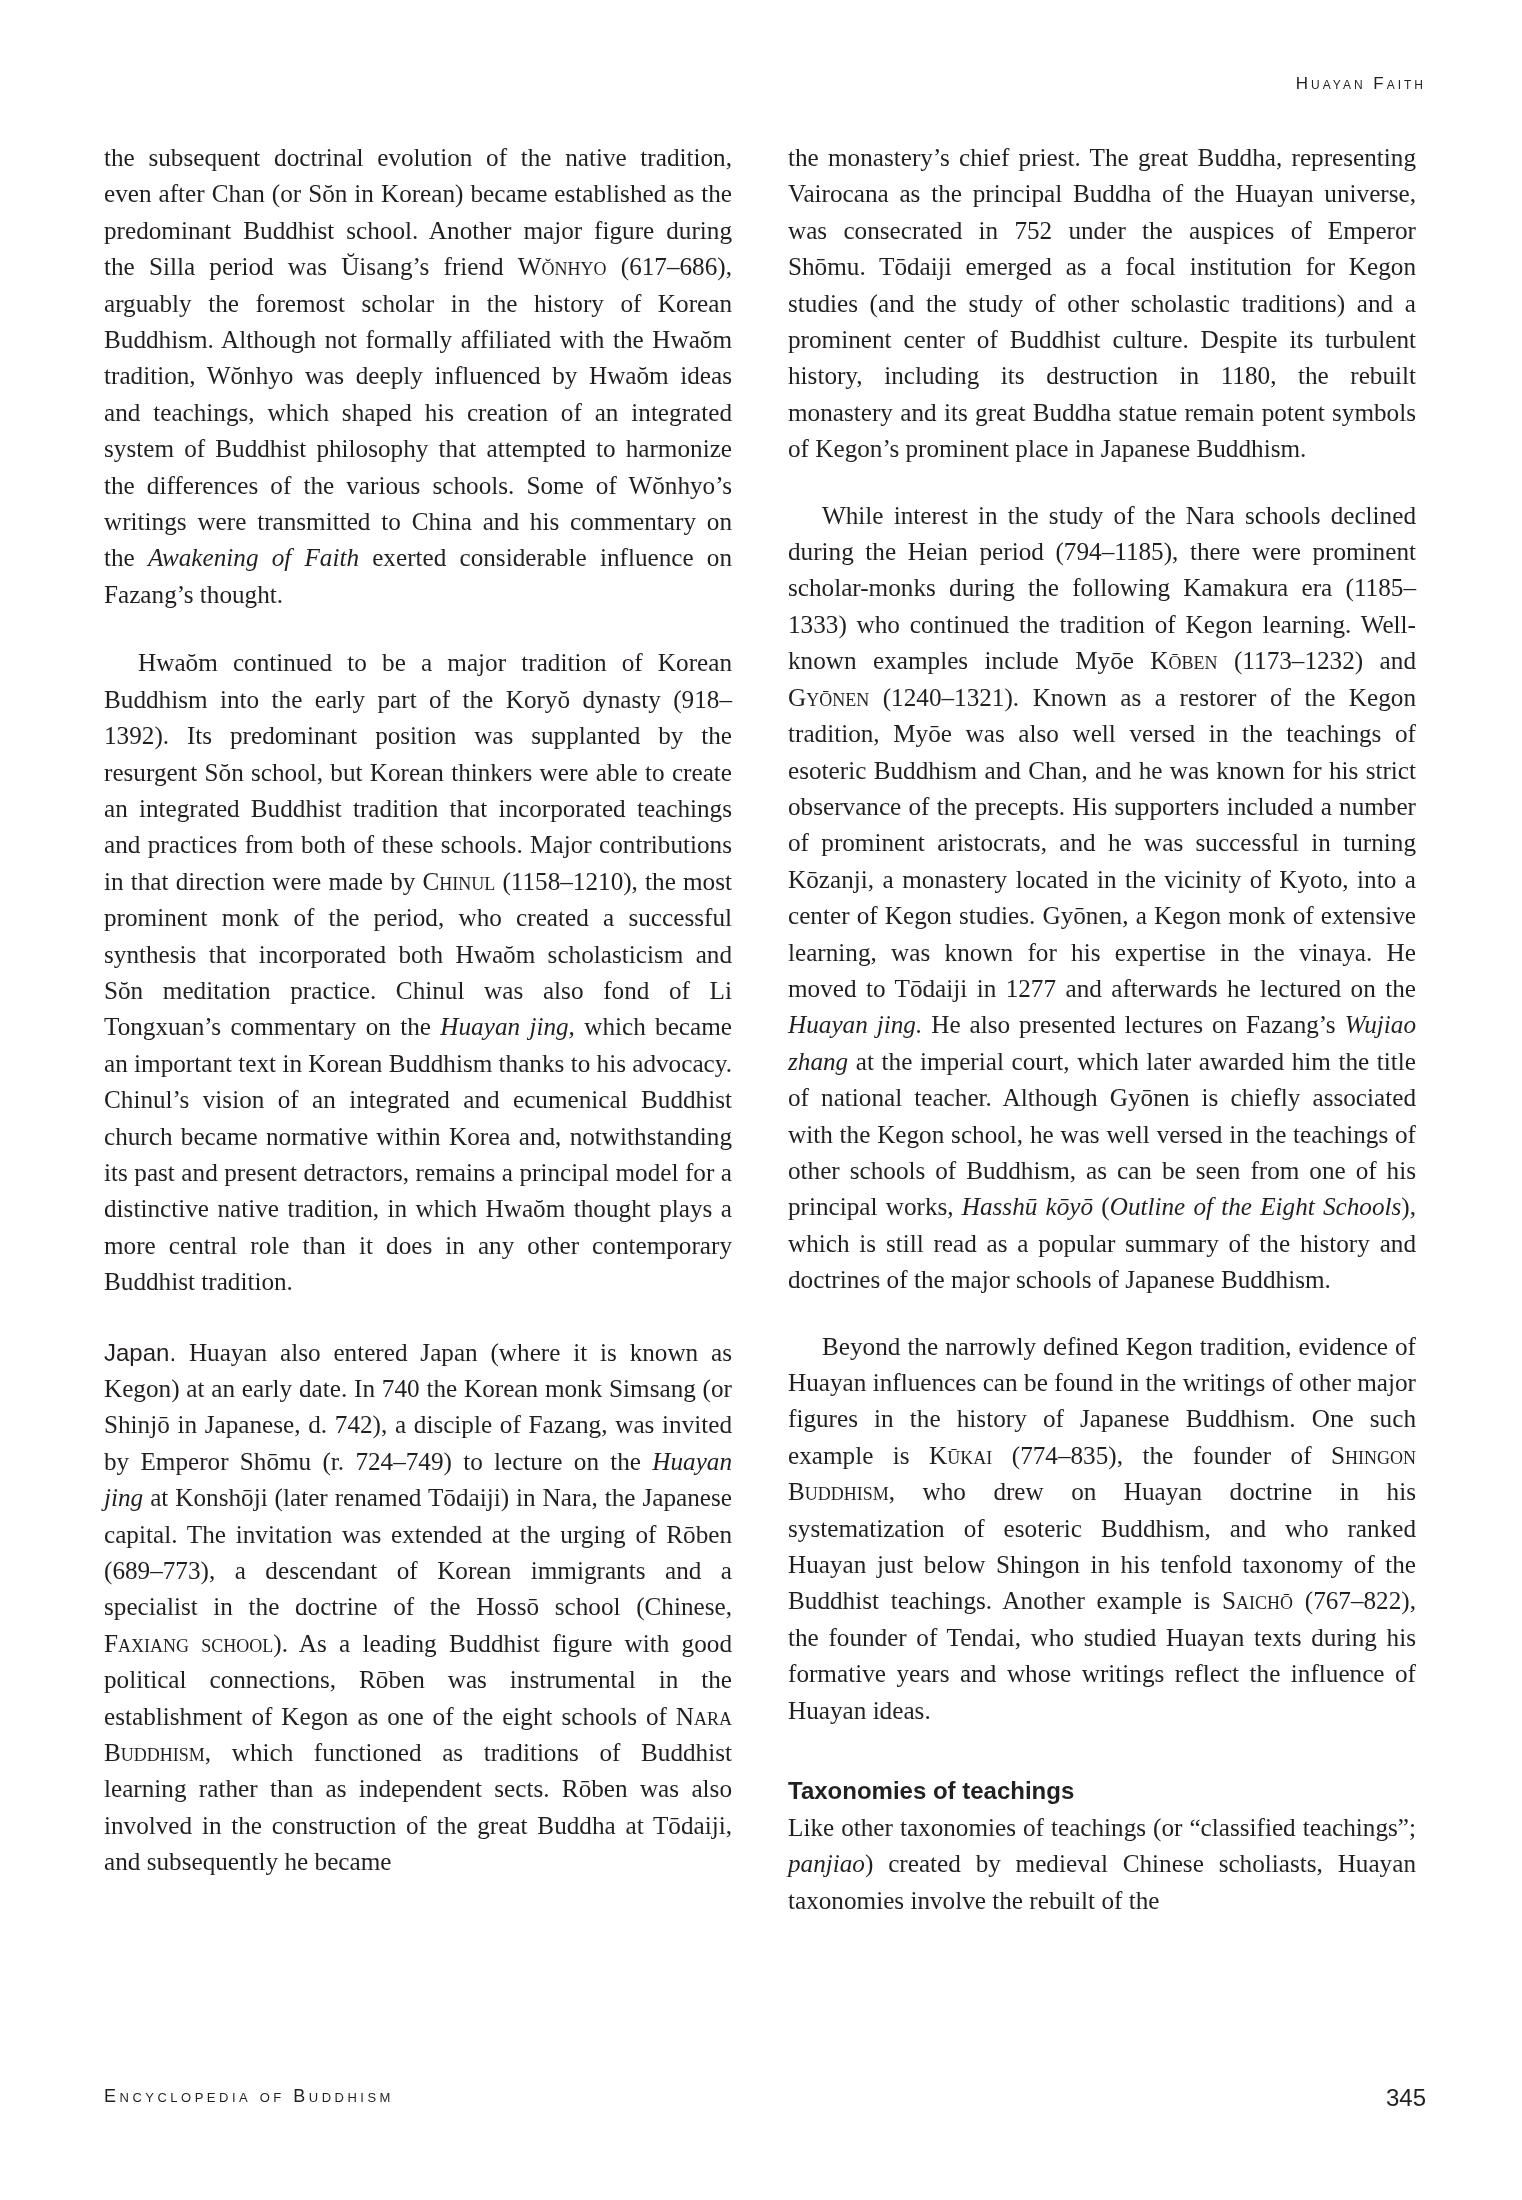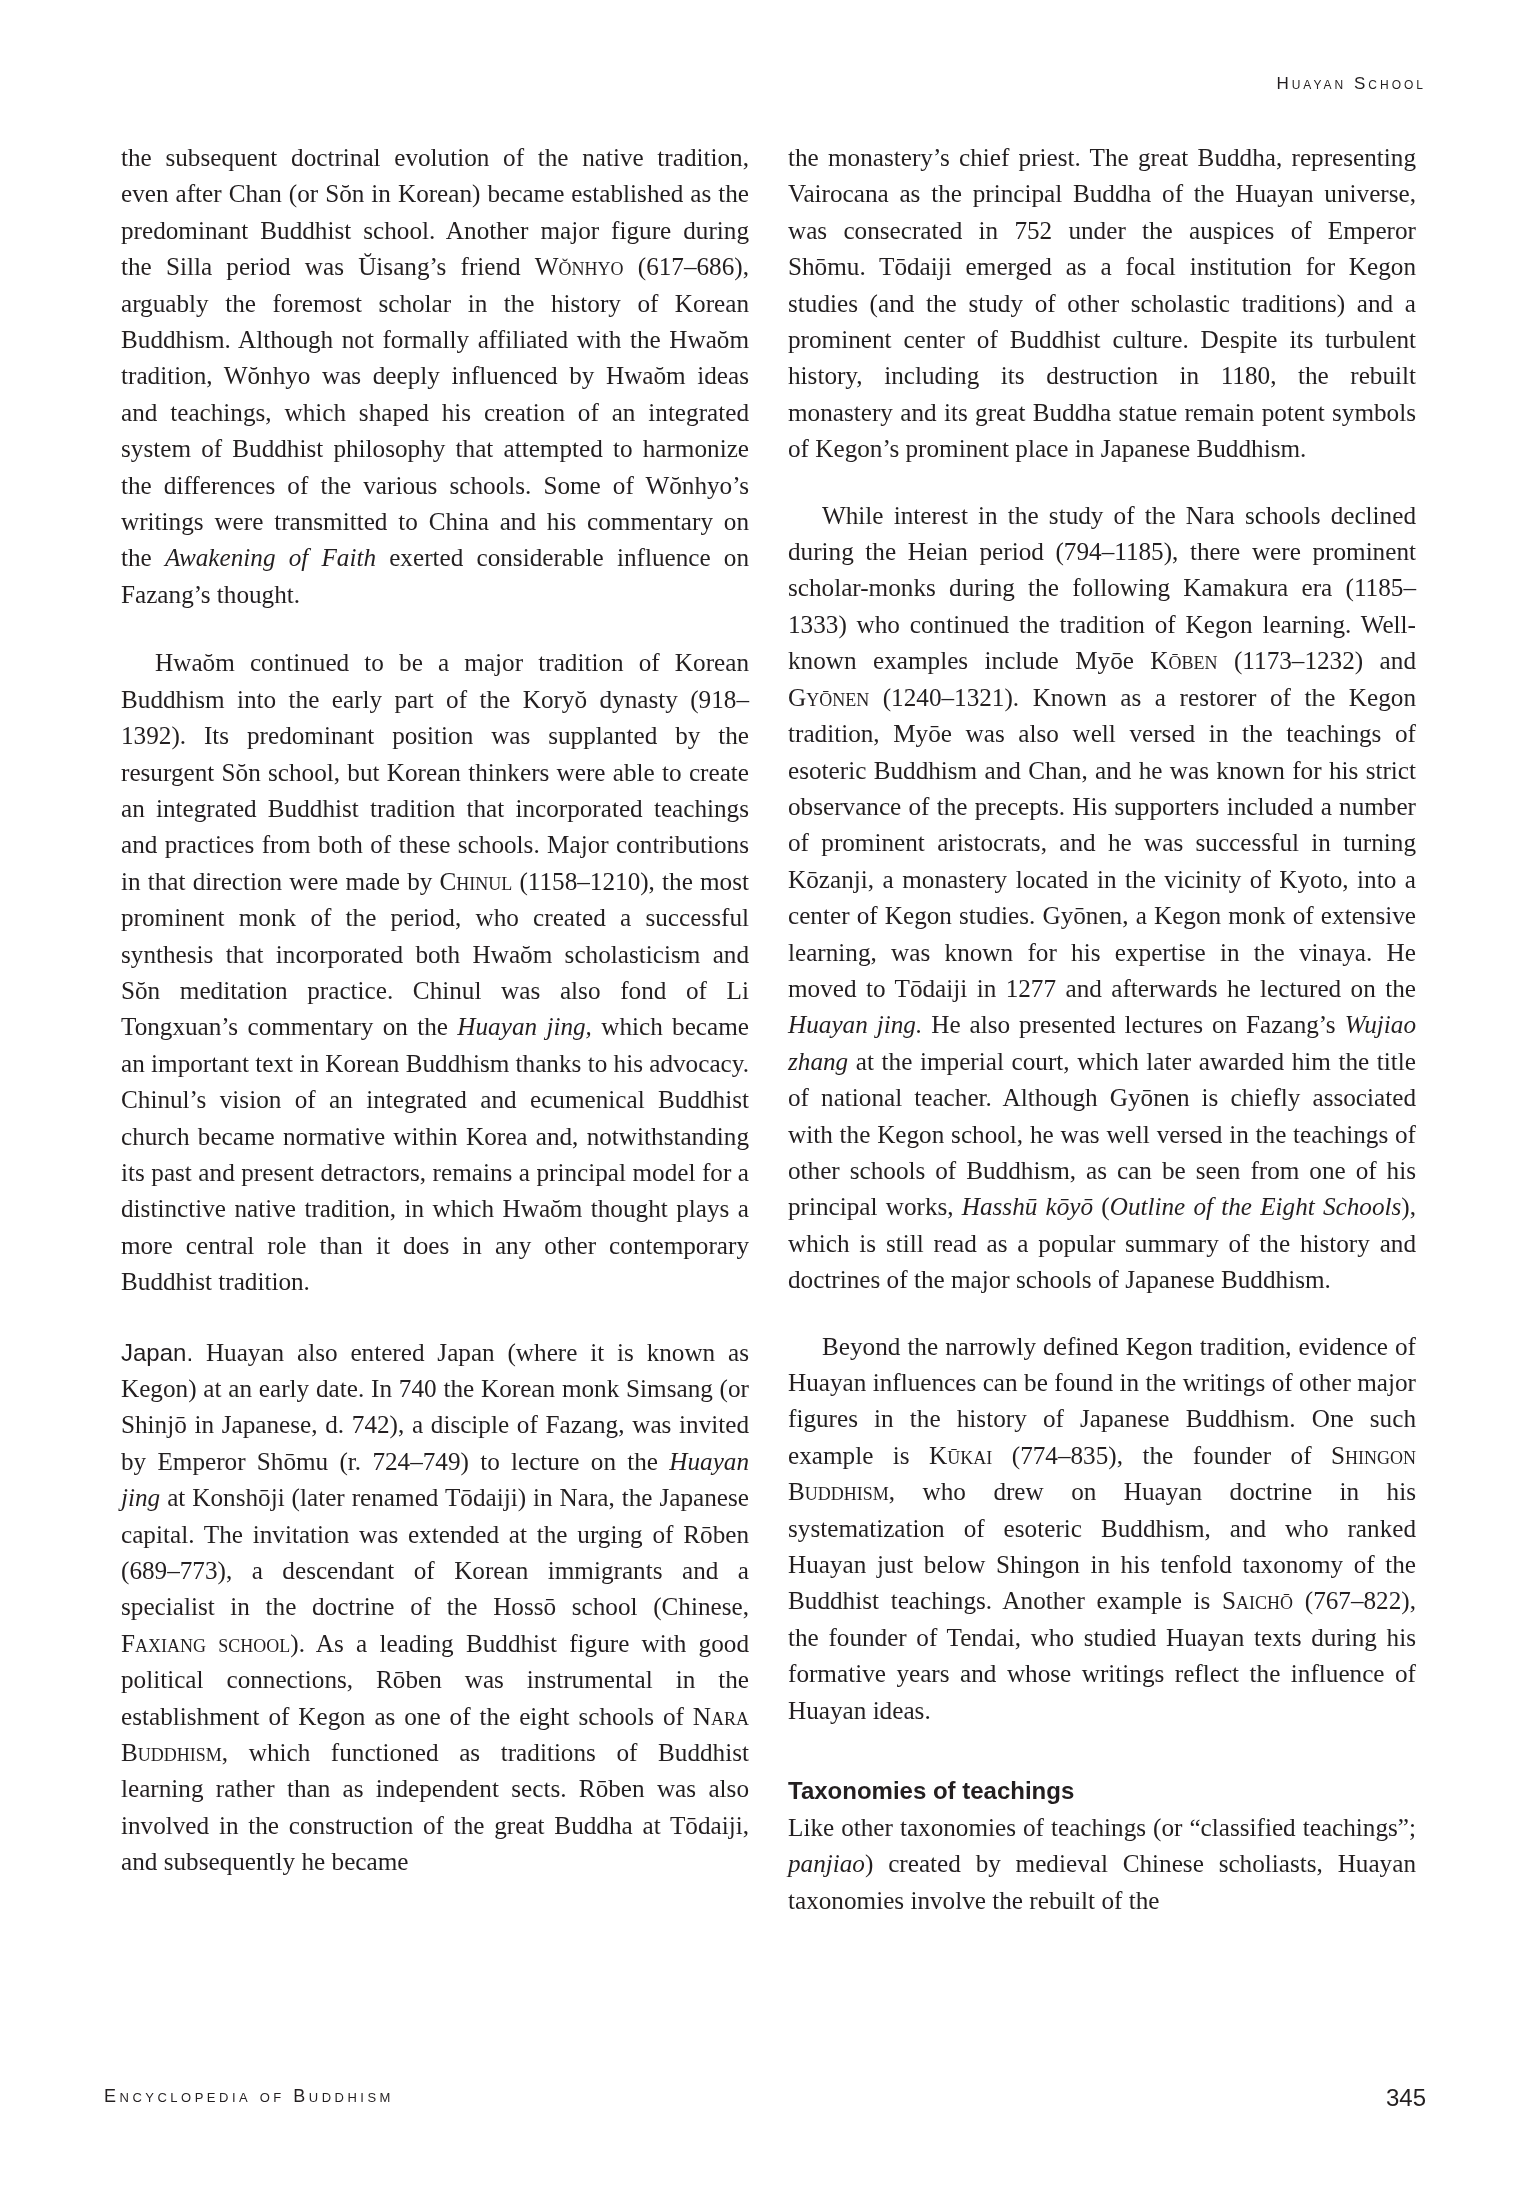--- a/index.html
+++ b/index.html
@@ -2,21 +2,21 @@
 <html><head>
 <meta charset="utf-8">
 <style>
   html, body { margin: 0; padding: 0; background: #ffffff; }
   body { width: 1522px; height: 2200px; position: relative; overflow: hidden;
          font-family: "Liberation Serif", "DejaVu Serif", serif; color: #231f20; }
   .running-head { position: absolute; top: 74px; right: 96px;
          font-family: "Liberation Sans", "DejaVu Sans", sans-serif;
          font-size: 17px; letter-spacing: 3px; font-variant: small-caps; color: #231f20; }
   .column { position: absolute; top: 140px; width: 628px; }
-  .col-left { left: 104px; margin-left: 17px; }
+  .col-left { left: 104px; }
   .col-right { left: 788px; }
   p.para { margin: 0; font-size: 25.2px; line-height: 36.4px; text-align: justify;
            hyphens: manual; }
   p.para + p.para { margin-top: 30px; }
   p.indent { text-indent: 34px; }
   .sc { font-variant: small-caps; }
   .it { font-style: italic; }
   .run-head { font-family: "Liberation Sans", "DejaVu Sans", sans-serif; font-weight: normal; font-size: 24px; }
   h3.section-heading { margin: 45px 0 2px 0; font-family: "Liberation Sans", "DejaVu Sans", sans-serif;
            font-weight: bold; font-size: 24px; line-height: 34px; }
@@ -25,21 +25,21 @@
          letter-spacing: 3.5px; font-variant: small-caps; }
   .footer-right { position: absolute; top: 2084px; right: 96px;
          font-family: "Liberation Sans", "DejaVu Sans", sans-serif; font-size: 24px; }
   .left-p2 { margin-top: 32px !important; }
   .left-p3 { margin-top: 34px !important; }
 </style>
 </head>
 <body>
 
 <div>
-  <div class="running-head">Huayan School</div>
+  <div class="running-head">Huayan Faith</div>
 
   <div class="column col-left">
     <p class="para"><span>the subsequent doctrinal evolution of the native tradi­tion, even after Chan (or Sŏn in Korean) became es­tablished as the predominant Buddhist school. Another major figure during the Silla period was Ŭisang’s friend </span><span class="sc">Wŏnhyo</span><span> (617–686), arguably the foremost scholar in the history of Korean Buddhism. Although not for­mally affiliated with the Hwaŏm tradition, Wŏnhyo was deeply influenced by Hwaŏm ideas and teachings, which shaped his creation of an integrated system of Buddhist philosophy that attempted to harmonize the differences of the various schools. Some of Wŏnhyo’s writings were transmitted to China and his commen­tary on the </span><span class="it">Awakening of Faith</span><span> exerted considerable in­fluence on Fazang’s thought.</span></p>
     <p class="para indent left-p2"><span>Hwaŏm continued to be a major tradition of Ko­rean Buddhism into the early part of the Koryŏ dy­nasty (918–1392). Its predominant position was sup­planted by the resurgent Sŏn school, but Korean thinkers were able to create an integrated Buddhist tra­dition that incorporated teachings and practices from both of these schools. Major contributions in that di­rection were made by </span><span class="sc">Chinul</span><span> (1158–1210), the most prominent monk of the period, who created a suc­cessful synthesis that incorporated both Hwaŏm scholasticism and Sŏn meditation practice. Chinul was also fond of Li Tongxuan’s commentary on the </span><span class="it">Huayan jing,</span><span> which became an important text in Ko­rean Buddhism thanks to his advocacy. Chinul’s vision of an integrated and ecumenical Buddhist church be­came normative within Korea and, notwithstanding its past and present detractors, remains a principal model for a distinctive native tradition, in which Hwaŏm thought plays a more central role than it does in any other contemporary Buddhist tradition.</span></p>
     <p class="para left-p3"><span class="run-head">Japan.</span><span> Huayan also entered Japan (where it is known as Kegon) at an early date. In 740 the Korean monk Simsang (or Shinjō in Japanese, d. 742), a disciple of Fazang, was invited by Emperor Shōmu (r. 724–749) to lecture on the </span><span class="it">Huayan jing</span><span> at Konshōji (later re­named Tōdaiji) in Nara, the Japanese capital. The in­vitation was extended at the urging of Rōben (689–773), a descendant of Korean immigrants and a specialist in the doctrine of the Hossō school (Chinese, </span><span class="sc">Faxiang school</span><span>). As a leading Buddhist figure with good political connections, Rōben was instrumental in the establishment of Kegon as one of the eight schools of </span><span class="sc">Nara Buddhism</span><span>, which functioned as traditions of Buddhist learning rather than as independent sects. Rōben was also involved in the construction of the great Buddha at Tōdaiji, and subsequently he became</span></p>
   </div>
 
   <div class="column col-right">
     <p class="para"><span>the monastery’s chief priest. The great Buddha, repre­senting Vairocana as the principal Buddha of the Huayan universe, was consecrated in 752 under the auspices of Emperor Shōmu. Tōdaiji emerged as a fo­cal institution for Kegon studies (and the study of other scholastic traditions) and a prominent center of Bud­dhist culture. Despite its turbulent history, including its destruction in 1180, the rebuilt monastery and its great Buddha statue remain potent symbols of Kegon’s prominent place in Japanese Buddhism.</span></p>
     <p class="para indent"><span>While interest in the study of the Nara schools de­clined during the Heian period (794–1185), there were prominent scholar-monks during the following Ka­makura era (1185–1333) who continued the tradition of Kegon learning. Well-known examples include Myōe </span><span class="sc">Kōben</span><span> (1173–1232) and </span><span class="sc">Gyōnen</span><span> (1240–1321). Known as a restorer of the Kegon tradition, Myōe was also well versed in the teachings of esoteric Buddhism and Chan, and he was known for his strict observance of the precepts. His supporters included a number of prominent aristocrats, and he was successful in turn­ing Kōzanji, a monastery located in the vicinity of Ky­oto, into a center of Kegon studies. Gyōnen, a Kegon monk of extensive learning, was known for his exper­tise in the vinaya. He moved to Tōdaiji in 1277 and af­terwards he lectured on the </span><span class="it">Huayan jing.</span><span> He also pre­sented lectures on Fazang’s </span><span class="it">Wujiao zhang</span><span> at the impe­rial court, which later awarded him the title of national teacher. Although Gyōnen is chiefly associated with the Kegon school, he was well versed in the teachings of other schools of Buddhism, as can be seen from one of his principal works, </span><span class="it">Hasshū kōyō</span><span> (</span><span class="it">Outline of the Eight Schools</span><span>), which is still read as a popular summary of the history and doctrines of the major schools of Japanese Buddhism.</span></p>

